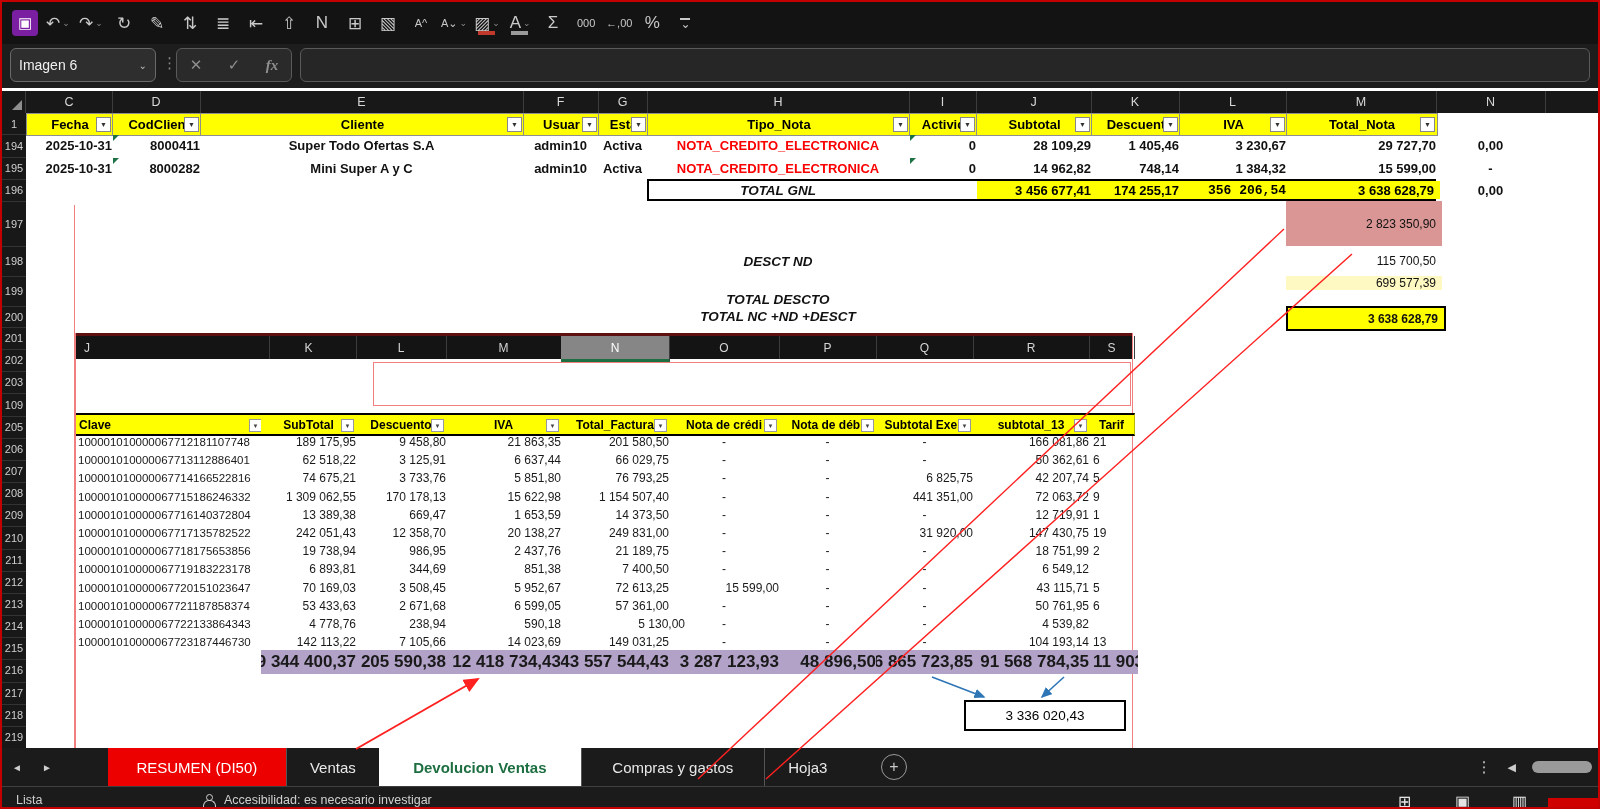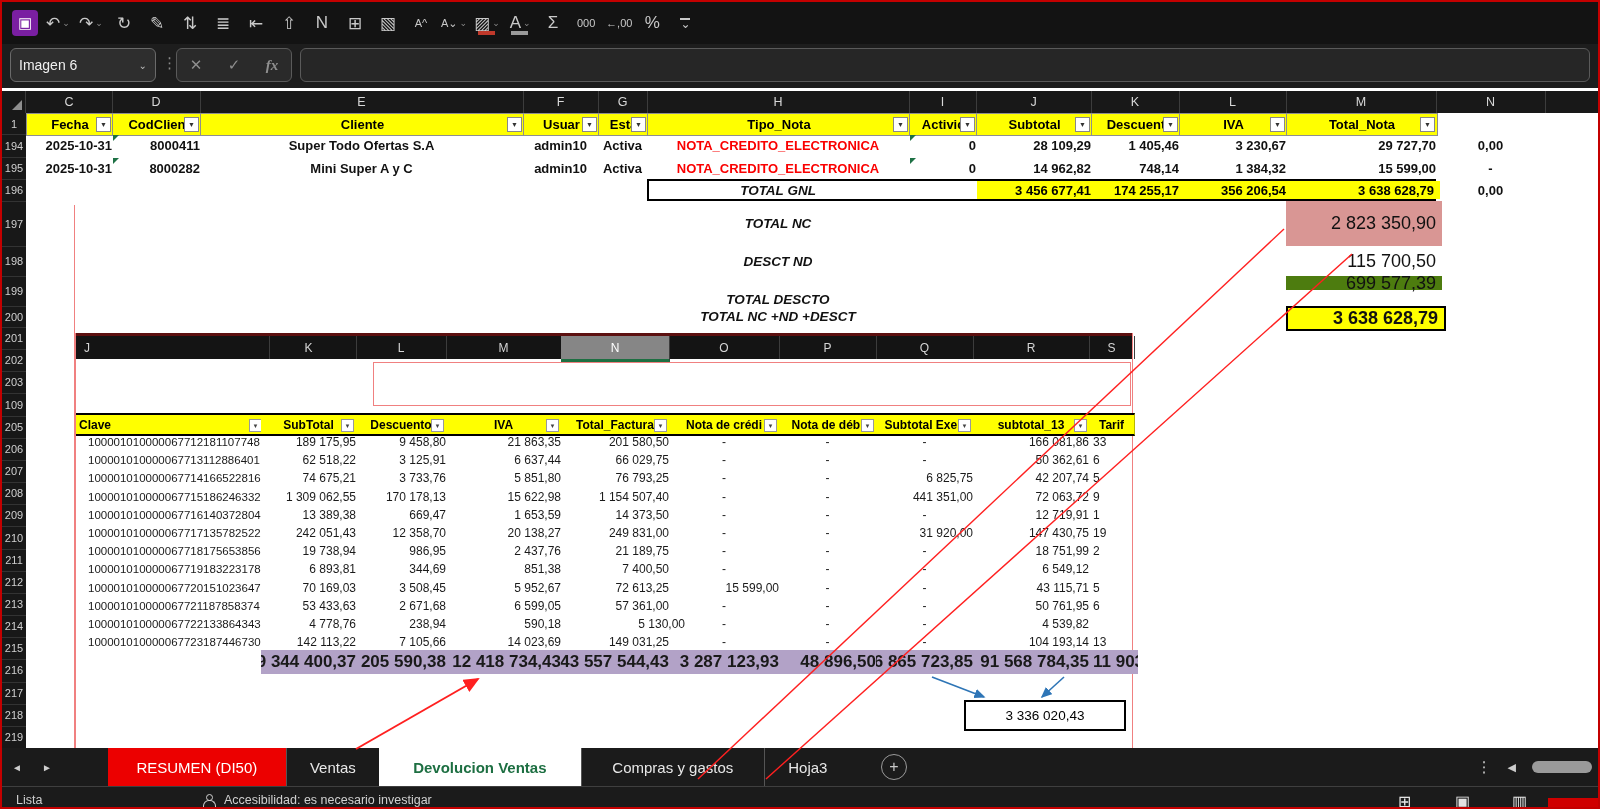--- a/index.html
+++ b/index.html
@@ -34,34 +34,34 @@
   .ycell{position:absolute;background:#ffff00;border:1px solid #8f8f8f;color:#000;font-weight:bold;font-size:13px;display:flex;align-items:center;justify-content:center;overflow:hidden;white-space:nowrap;z-index:2;}
   .dd{position:absolute;right:2px;top:3px;width:13px;height:13px;background:#fff;border:1px solid #888;font-size:7px;color:#333;display:flex;align-items:center;justify-content:center;z-index:3;}
   .cell{position:absolute;font-size:13px;font-weight:600;color:#111;display:flex;align-items:center;white-space:nowrap;z-index:2;}
   .cell.al-r{justify-content:flex-end;padding-right:6px;}
   .cell.al-c{justify-content:center;}
   .cell.red{color:#fa0000;font-weight:700;}
   .gtri{position:absolute;width:0;height:0;border-top:6px solid #1e7145;border-right:6px solid transparent;z-index:4;}
   
   #gnlbox{left:647px;top:179px;width:789px;height:22px;border:2px solid #000;background:#fff;z-index:2;}
   .tlabel{position:absolute;left:647px;width:262px;font-size:13.5px;font-weight:bold;font-style:italic;color:#111;display:flex;align-items:center;justify-content:center;z-index:2;}
-  .tval{position:absolute;left:1286px;width:150px;font-size:18px;color:#111;display:flex;align-items:center;justify-content:flex-end;padding-right:6px;z-index:2;}
+  .tval{position:absolute;left:1286px;width:150px;font-size:12px;color:#111;display:flex;align-items:center;justify-content:flex-end;padding-right:6px;z-index:2;}
   
   #emb{left:75px;top:333px;width:1058px;height:415px;background:#fff;border-left:1px solid #f08080;border-right:1px solid #f08080;z-index:20;}
   #emb .redtop{position:absolute;left:0;top:0;width:100%;height:3px;background:#5c1010;}
   #emb .strip{position:absolute;left:0;top:3px;width:100%;height:23px;background:#141414;}
   .eletter{position:absolute;top:0;height:23px;color:#d5d5d5;font-size:12px;display:flex;align-items:center;justify-content:center;border-right:1px solid #3c3c3c;}
   .eletter.sel{background:#868686;color:#fff;border-bottom:3px solid #1d6f42;}
   #embrect{position:absolute;left:297px;top:29px;width:756px;height:42px;border:1px solid #f08080;}
   .ehead{position:absolute;background:#ffff00;border-top:2px solid #000;border-bottom:2px solid #000;border-right:1px solid #b8b800;font-size:12px;font-weight:bold;color:#000;display:flex;align-items:center;justify-content:center;overflow:hidden;white-space:nowrap;}
   .edd{position:absolute;right:2px;top:4px;width:11px;height:11px;background:#fff;border:1px solid #999;font-size:6px;color:#444;display:flex;align-items:center;justify-content:center;}
   .ecell{position:absolute;font-size:12px;color:#1a1a1a;display:flex;align-items:center;white-space:nowrap;overflow:hidden;}
   .ecell.al-r{justify-content:flex-end;padding-right:7px;}
   .ecell.al-c{justify-content:center;}
-  .ecell.clave{font-size:11.5px;padding-left:12px;}
+  .ecell.clave{font-size:11.5px;padding-left:2px;}
   .ecell.purple{background:#b2a2c7;font-weight:bold;font-size:17px;}
   #callout{position:absolute;left:888px;top:367px;width:158px;height:27px;background:#fff;border:2px solid #000;font-size:13.5px;color:#000;display:flex;align-items:center;justify-content:center;z-index:30;}
   
   #tabbar{left:2px;top:748px;width:1596px;height:38px;background:#1b1b1b;z-index:40;display:flex;align-items:stretch;}
   .navarr{color:#cfcfcf;font-size:10px;display:flex;align-items:center;padding:0 10px;}
   #tabs{display:flex;margin-left:46px;height:100%;}
   .tab{display:flex;align-items:center;justify-content:center;font-size:15px;color:#e8e8e8;height:100%;}
   .tab.v-dark{border-left:1px solid #555;}
   .tab.v-red{background:#ec0000;color:#fff;}
   .tab.v-active{background:#fff;color:#1d6f42;font-weight:bold;border-bottom:4px solid #1d6f42;}
@@ -291,30 +291,29 @@
       <div class="cell al-r" style="left: 1286px; top: 157px; width: 150px; height: 22px;">15 599,00</div>
       <div class="cell al-c" style="left: 1436px; top: 157px; width: 109px; height: 22px;">-</div>
       <div class="gtri" style="left: 113px; top: 158px;"></div>
       <div class="gtri" style="left: 910px; top: 158px;"></div>
     </div>
 
   <div id="gnlbox" class="abs"></div>
   <div class="tlabel" style="top:179px;height:22px;z-index:3;">TOTAL GNL</div>
   <div class="ycell" style="left:977px;top:181px;width:114px;height:18px;border:none;justify-content:flex-end;padding-right:6px;z-index:3;">3 456 677,41</div>
   <div class="ycell" style="left:1091px;top:181px;width:88px;height:18px;border:none;justify-content:flex-end;padding-right:6px;z-index:3;">174 255,17</div>
-  <div class="ycell" style="left:1179px;top:181px;width:107px;height:18px;border:none;justify-content:flex-end;padding-right:6px;z-index:3;">356 206,54</div>
+  <div class="ycell" style="left:1179px;top:181px;width:107px;height:18px;border:none;justify-content:flex-end;padding-right:6px;z-index:3;font-family:Liberation Mono, monospace;">356 206,54</div>
   <div class="ycell" style="left:1286px;top:181px;width:148px;height:18px;border:none;justify-content:flex-end;padding-right:6px;z-index:3;">3 638 628,79</div>
   <div class="cell al-c" style="left:1436px;top:179px;width:109px;height:22px;">0,00</div>
 
-  <div class="tlabel" style="top:212px;height:22px;">TOTAL NC</div>
   <div class="tval" style="top:201px;height:45px;background:#d99694;">2 823 350,90</div>
   <div class="tlabel" style="top:250px;height:22px;">DESCT ND</div>
   <div class="tval" style="top:246px;height:30px;">115 700,50</div>
   <div class="tlabel" style="top:288px;height:22px;">TOTAL DESCTO</div>
-  <div class="tval" style="top:276px;height:14px;background:#4d7c0f;">699 577,39</div>
+  <div class="tval" style="top:276px;height:14px;background:#fef9c3;">699 577,39</div>
   <div class="tlabel" style="top:306px;height:21px;">TOTAL NC +ND +DESCT</div>
   <div class="tval" style="top:306px;height:21px;background:#ffff00;border:2px solid #000;font-weight:bold;">3 638 628,79</div>
 
   <div id="emb" class="abs">
     <div class="redtop"></div>
     <div class="strip">
         <div class="eletter" style="left: 0px; width: 185px; justify-content: flex-start; padding-left: 8px;">J</div>
         <div class="eletter" style="left: 185px; width: 95px;">K</div>
         <div class="eletter" style="left: 280px; width: 90px;">L</div>
         <div class="eletter" style="left: 370px; width: 115px;">M</div>
@@ -370,21 +369,21 @@
     <div id="embrows">
         <div class="ecell clave" style="left: 0px; top: 100px; width: 185px; height: 18.2px;">100001010000067712181107748</div>
         <div class="ecell al-r" style="left: 185px; top: 100px; width: 95px; height: 18.2px;">189 175,95</div>
         <div class="ecell al-r" style="left: 280px; top: 100px; width: 90px; height: 18.2px;">9 458,80</div>
         <div class="ecell al-r" style="left: 370px; top: 100px; width: 115px; height: 18.2px;">21 863,35</div>
         <div class="ecell al-r" style="left: 485px; top: 100px; width: 108px; height: 18.2px;">201 580,50</div>
         <div class="ecell al-c" style="left: 593px; top: 100px; width: 110px; height: 18.2px;">-</div>
         <div class="ecell al-c" style="left: 703px; top: 100px; width: 97px; height: 18.2px;">-</div>
         <div class="ecell al-c" style="left: 800px; top: 100px; width: 97px; height: 18.2px;">-</div>
         <div class="ecell al-r" style="left: 897px; top: 100px; width: 116px; height: 18.2px;">166 081,86</div>
-        <div class="ecell " style="left: 1013px; top: 100px; width: 45px; height: 18.2px; padding-left: 4px;">33</div>
+        <div class="ecell " style="left: 1013px; top: 100px; width: 45px; height: 18.2px; padding-left: 4px;">21</div>
         <div class="ecell clave" style="left: 0px; top: 118.2px; width: 185px; height: 18.2px;">100001010000067713112886401</div>
         <div class="ecell al-r" style="left: 185px; top: 118.2px; width: 95px; height: 18.2px;">62 518,22</div>
         <div class="ecell al-r" style="left: 280px; top: 118.2px; width: 90px; height: 18.2px;">3 125,91</div>
         <div class="ecell al-r" style="left: 370px; top: 118.2px; width: 115px; height: 18.2px;">6 637,44</div>
         <div class="ecell al-r" style="left: 485px; top: 118.2px; width: 108px; height: 18.2px;">66 029,75</div>
         <div class="ecell al-c" style="left: 593px; top: 118.2px; width: 110px; height: 18.2px;">-</div>
         <div class="ecell al-c" style="left: 703px; top: 118.2px; width: 97px; height: 18.2px;">-</div>
         <div class="ecell al-c" style="left: 800px; top: 118.2px; width: 97px; height: 18.2px;">-</div>
         <div class="ecell al-r" style="left: 897px; top: 118.2px; width: 116px; height: 18.2px;">50 362,61</div>
         <div class="ecell " style="left: 1013px; top: 118.2px; width: 45px; height: 18.2px; padding-left: 4px;">6</div>

